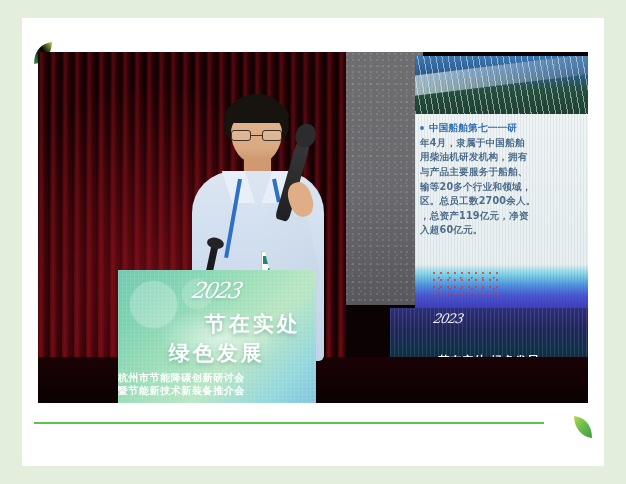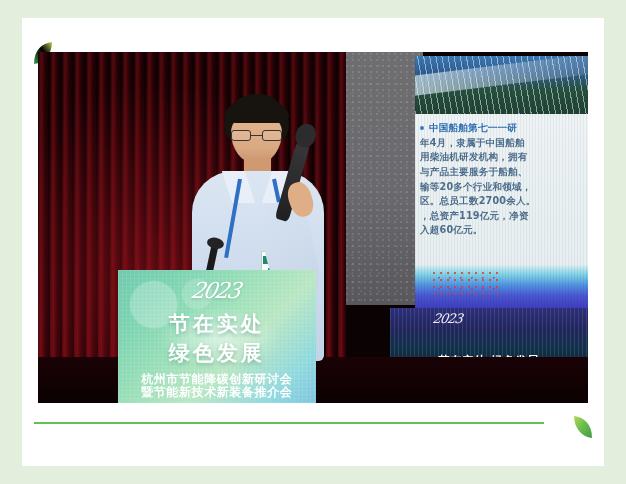--- a/index.html
+++ b/index.html
@@ -326,29 +326,28 @@
   .podium .l1,.podium .l2{
     position:absolute;left:0;width:100%;
     text-align:center;
     color:#ffffff;
     font-family:"DejaVu Sans", sans-serif;
     font-weight:bold;
     font-size:21px;
     letter-spacing:3px;
     text-shadow:0 2px 4px rgba(60,130,110,.45);
   }
-  .podium .l1{top:30%;}
+  .podium .l1{top:30%;margin-left:36px;}
   .podium .l2{top:52%;}
   .podium .sub1,.podium .sub2{
     position:absolute;left:0;width:100%;
-    text-align:center;
     color:#ffffff;
     font-family:"DejaVu Sans", sans-serif;
     font-weight:bold;
-    font-size:12px;
+    font-size:10px;
     letter-spacing:.6px;
   }
   .podium .sub1{top:76%;}
   .podium .sub2{top:86%;font-family:Liberation Serif, serif;}
 </style>
 </head>
 <body>
 
 <div class="page">
   <div class="card">

